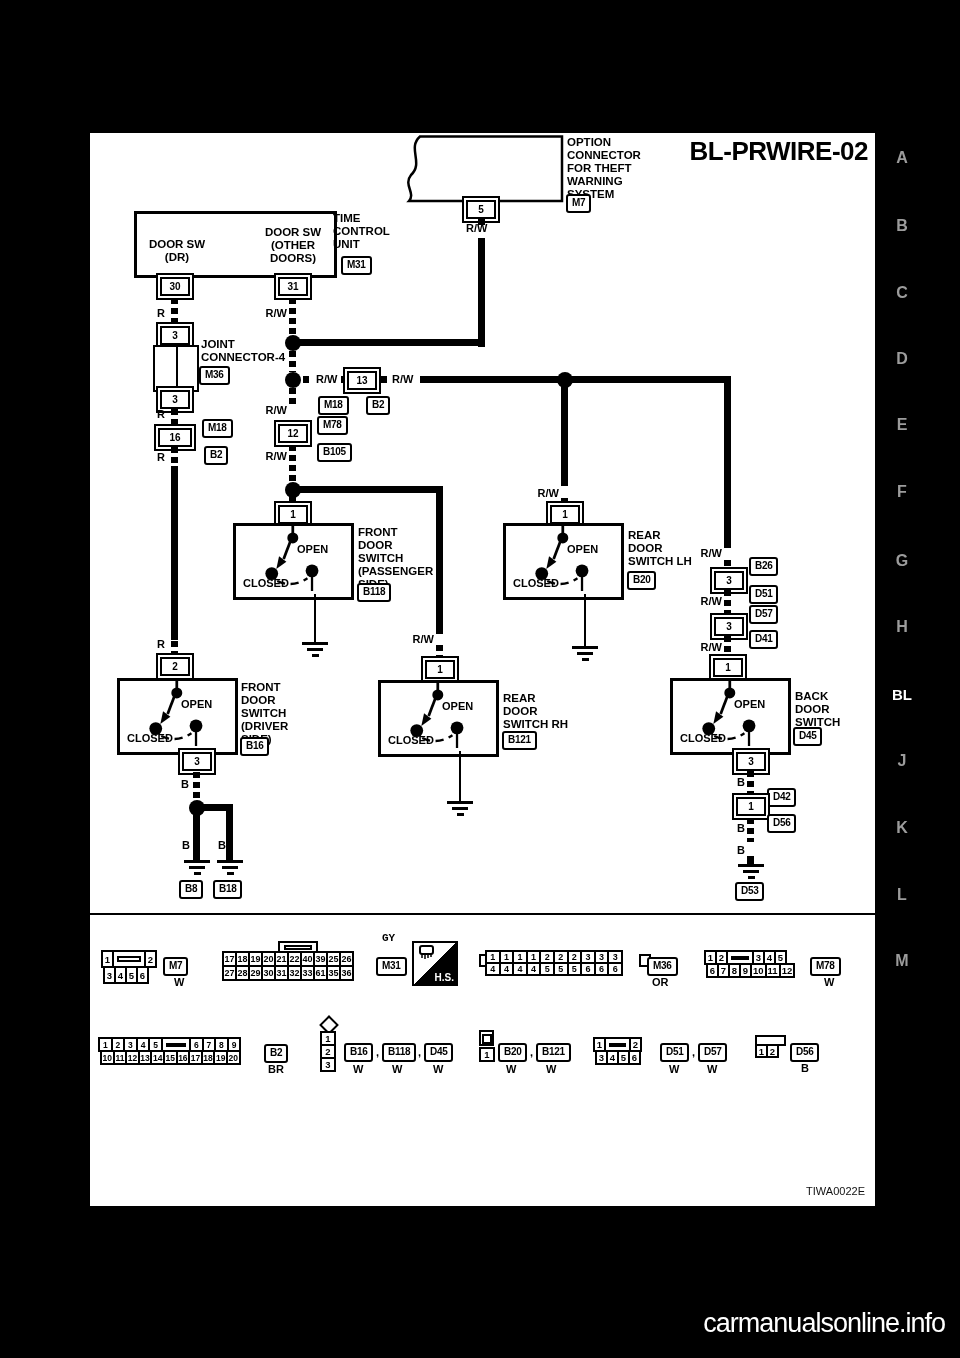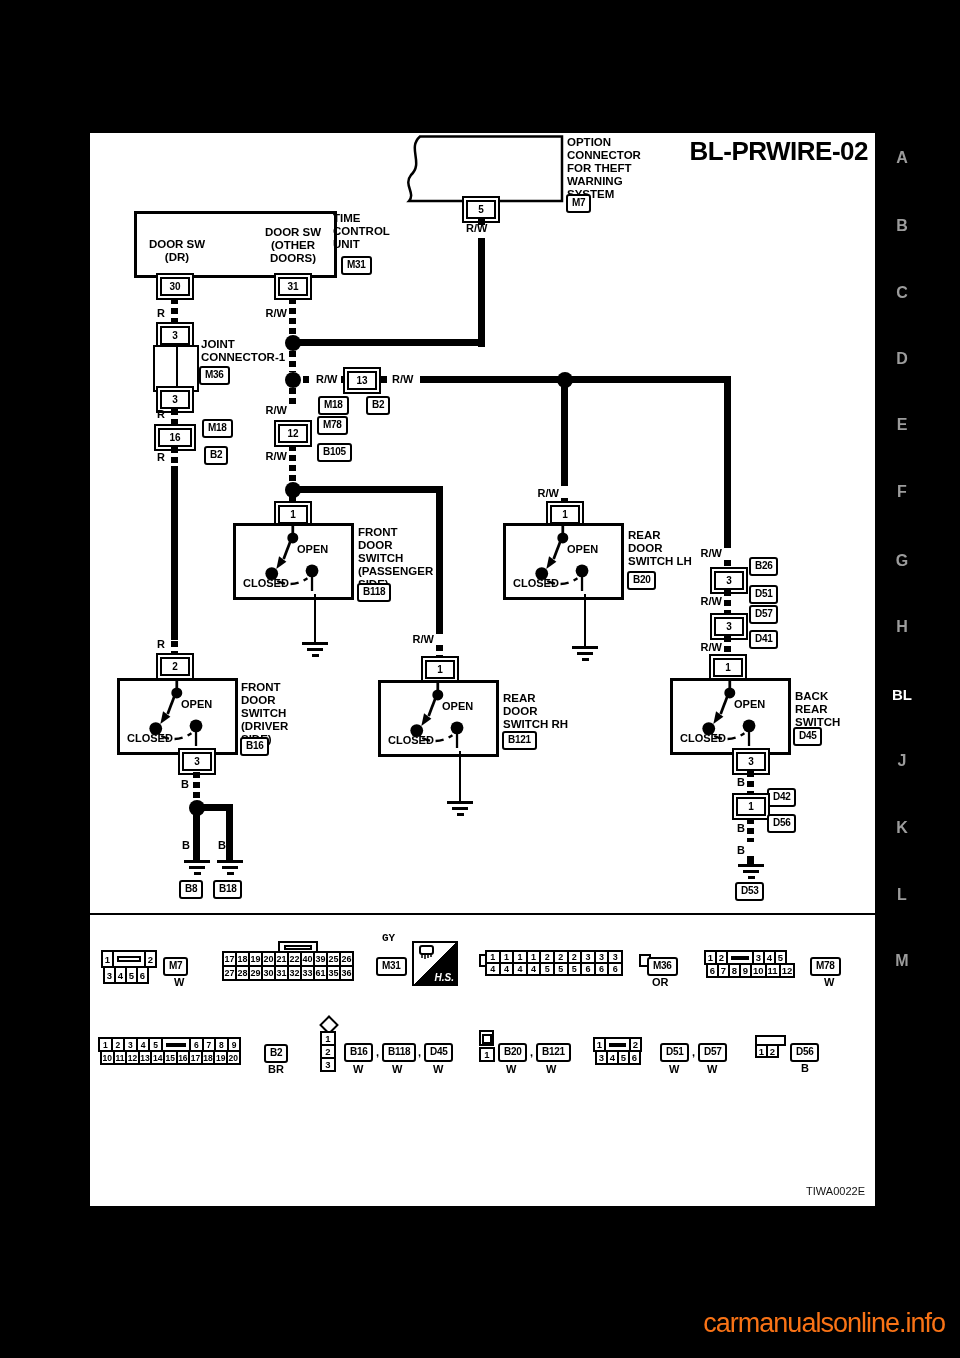--- a/index.html
+++ b/index.html
@@ -45,26 +45,26 @@
   .w10 .cell{min-width:15.6px;font-size:9px;padding:0;}
   .pcol{position:absolute;display:flex;flex-direction:column;}
   .pcol .cell+.cell{margin-top:-2px;margin-left:0;}
   .pcol .cell{margin-left:0;min-width:16px;height:15px;}
   .dmd{position:absolute;width:10px;height:10px;border:2px solid #000;background:#fff;transform:rotate(45deg);}
   .sqr{position:absolute;width:15px;height:16px;border:2px solid #000;background:#fff;box-sizing:border-box;}
   .sqr i{display:block;width:6px;height:6px;border:2px solid #000;margin:2px auto 0;}
   .tab{position:absolute;border:2.5px solid #000;background:#fff;box-sizing:border-box;}
   .tab::after{content:"";position:absolute;left:4px;right:4px;top:2px;bottom:2px;border:2px solid #000;}
   
-  .hs{position:absolute;width:46px;height:45px;border:2px solid #000;background:linear-gradient(135deg,#fff 49.5%,#000 50%);box-sizing:border-box;font-style:italic;}
+  .hs{position:absolute;width:46px;height:45px;border:2px solid #000;background:linear-gradient(135deg,#fff 49.5%,#000 50%);box-sizing:border-box;}
   .hs span{position:absolute;right:2px;bottom:1px;color:#fff;font-size:10px;font-weight:bold;}
   
   .sb{position:absolute;left:884px;width:36px;text-align:center;color:#9c9c9c;font-size:16px;font-weight:bold;}
   .sb.active{color:#fff;font-size:15px;}
-  .watermark{position:absolute;left:560px;top:1308px;width:385px;text-align:right;font-size:27px;color:#f97316;letter-spacing:-1px;}
+  .watermark{position:absolute;left:560px;top:1308px;width:385px;text-align:right;font-size:27px;color:#ffffff;letter-spacing:-1px;}
   .fig{position:absolute;left:770px;top:1185px;width:95px;text-align:right;font-size:11px;color:#111;}
   svg{display:block;}
 </style>
 </head>
 <body>
 
 <div id="page">
   <div class="sheet"></div>
 
   <div class="title" style="left:640px;top:136px;width:228px;text-align:right;">BL-PRWIRE-02</div>
@@ -97,21 +97,21 @@
   <div class="pin" style="left:278px;top:277px;">31</div>
 
   <div class="dwv" style="left:171px;top:298px;height:26px;"></div>
   <div class="wlbl" style="left:157px;top:307px;">R</div>
   <div class="pin" style="left:160px;top:326px;">3</div>
   <div class="jcbody" style="left:153px;top:345px;width:42px;height:43px;">
       <i></i>
     </div>
   <div class="pin" style="left:160px;top:390px;">3</div>
   <div class="name" style="left:201px;top:338px;">JOINT
-CONNECTOR-1</div>
+CONNECTOR-4</div>
   <div class="oval" style="left:199px;top:366px;">M36</div>
   <div class="dwv" style="left:171px;top:409px;height:16px;"></div>
   <div class="wlbl" style="left:157px;top:408px;">R</div>
   <div class="pin" style="left:158px;top:428px;min-width:30px;">16</div>
   <div class="oval" style="left:202px;top:419px;">M18</div>
   <div class="oval" style="left:204px;top:446px;">B2</div>
   <div class="dwv" style="left:171px;top:447px;height:18px;"></div>
   <div class="wlbl" style="left:157px;top:451px;">R</div>
   <div class="swv" style="left:171px;top:466px;height:174px;"></div>
   <div class="wlbl" style="left:157px;top:638px;">R</div>
@@ -298,21 +298,21 @@
       <polygon points="42,47 53,39 45,33" fill="#000"></polygon>
       <circle cx="37" cy="52" r="7" fill="#000"></circle>
       <circle cx="81" cy="49" r="7" fill="#000"></circle>
       <path d="M43,60 Q60,68 76,57" fill="none" stroke="#000" stroke-width="2.5" stroke-dasharray="9,6"></path>
       <line x1="81" y1="49" x2="81" y2="71" stroke="#000" stroke-width="2.5"></line>
     </svg>
   </div>
   <div class="wlbl" style="left:734px;top:698px;">OPEN</div>
   <div class="wlbl" style="left:680px;top:732px;">CLOSED</div>
   <div class="name" style="left:795px;top:690px;">BACK
-REAR
+DOOR
 SWITCH</div>
   <div class="oval" style="left:793px;top:727px;">D45</div>
   <div class="pin" style="left:736px;top:752px;">3</div>
   <div class="dwv" style="left:747px;top:771px;height:25px;"></div>
   <div class="wlbl" style="left:737px;top:776px;">B</div>
   <div class="oval" style="left:767px;top:788px;">D42</div>
   <div class="pin" style="left:736px;top:797px;">1</div>
   <div class="oval" style="left:767px;top:814px;">D56</div>
   <div class="wlbl" style="left:737px;top:822px;">B</div>
   <div class="dwv" style="left:747px;top:818px;height:24px;"></div>

